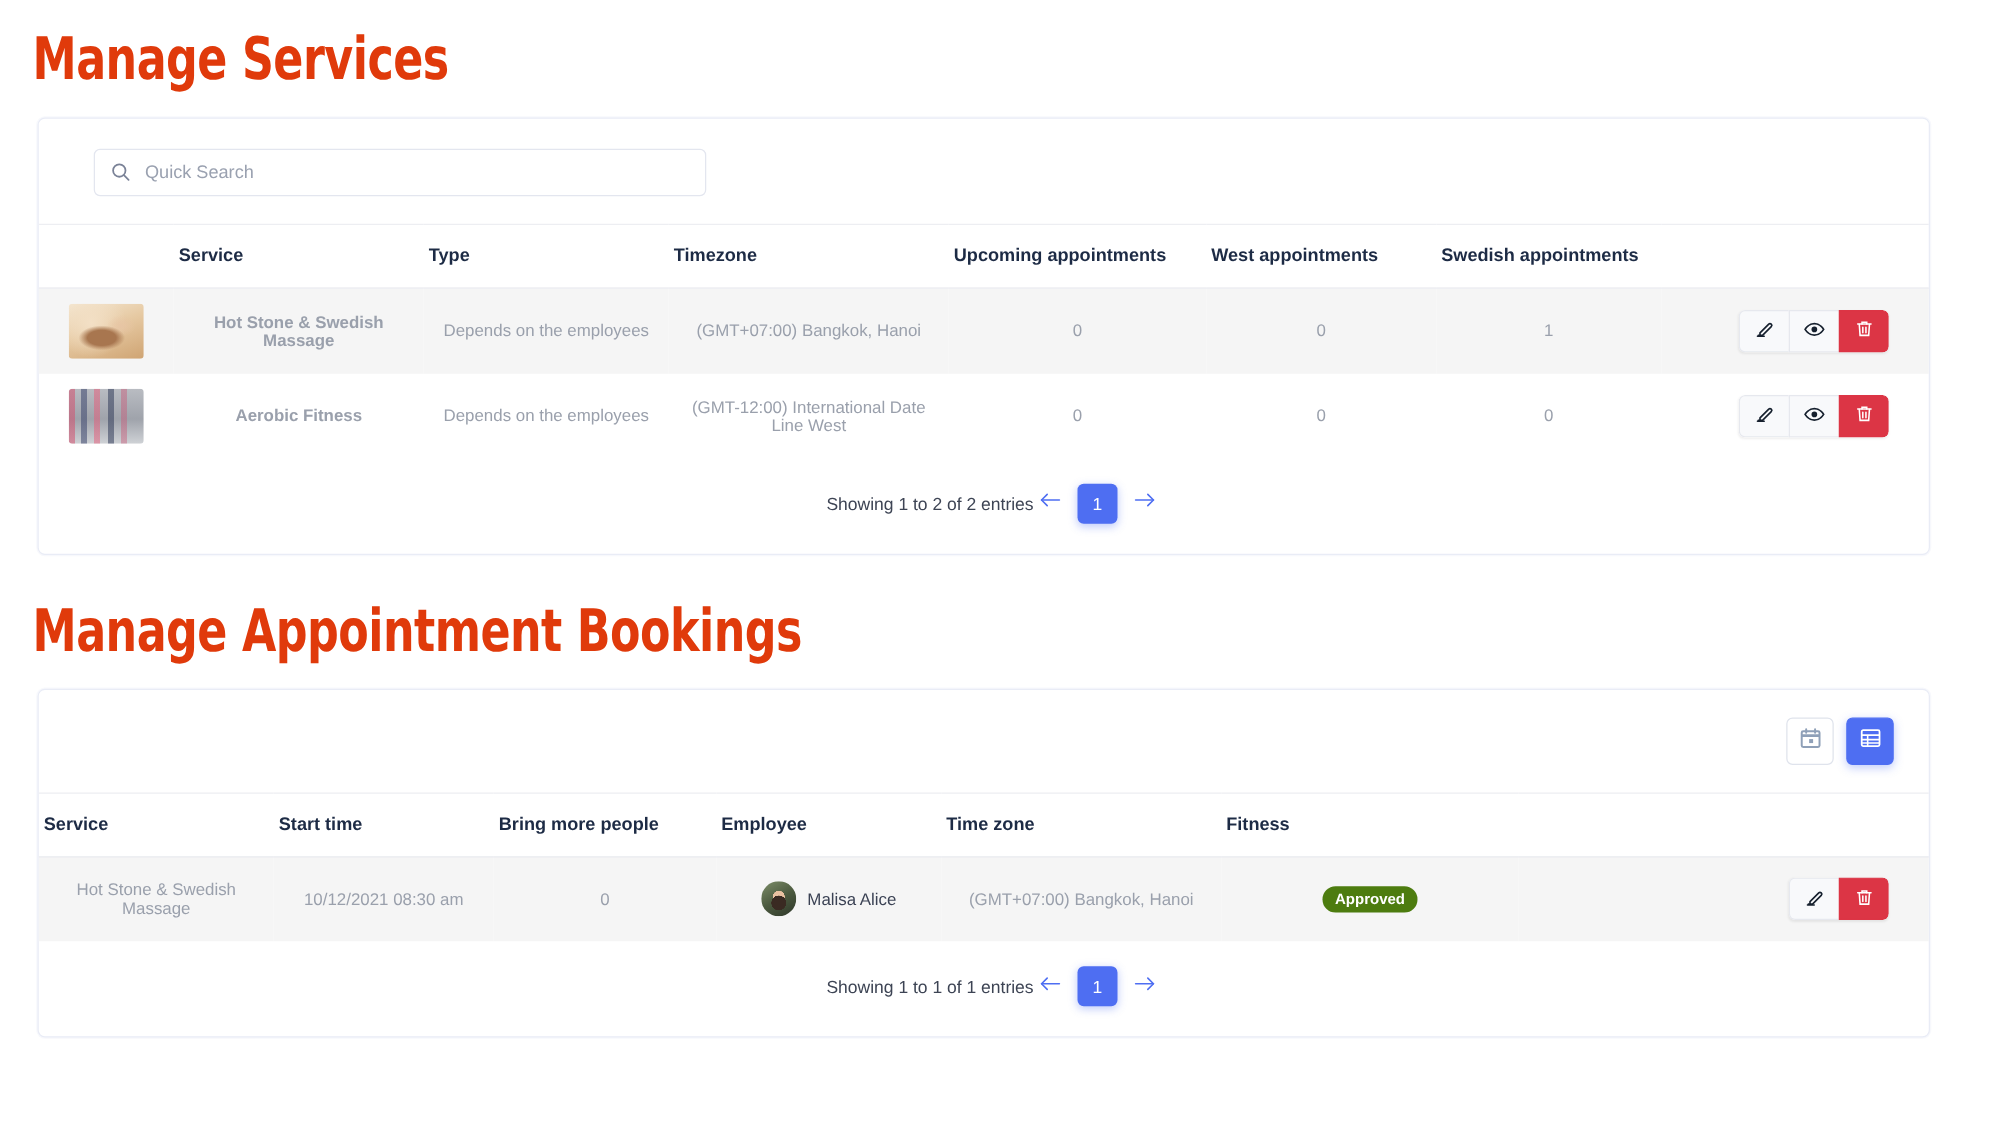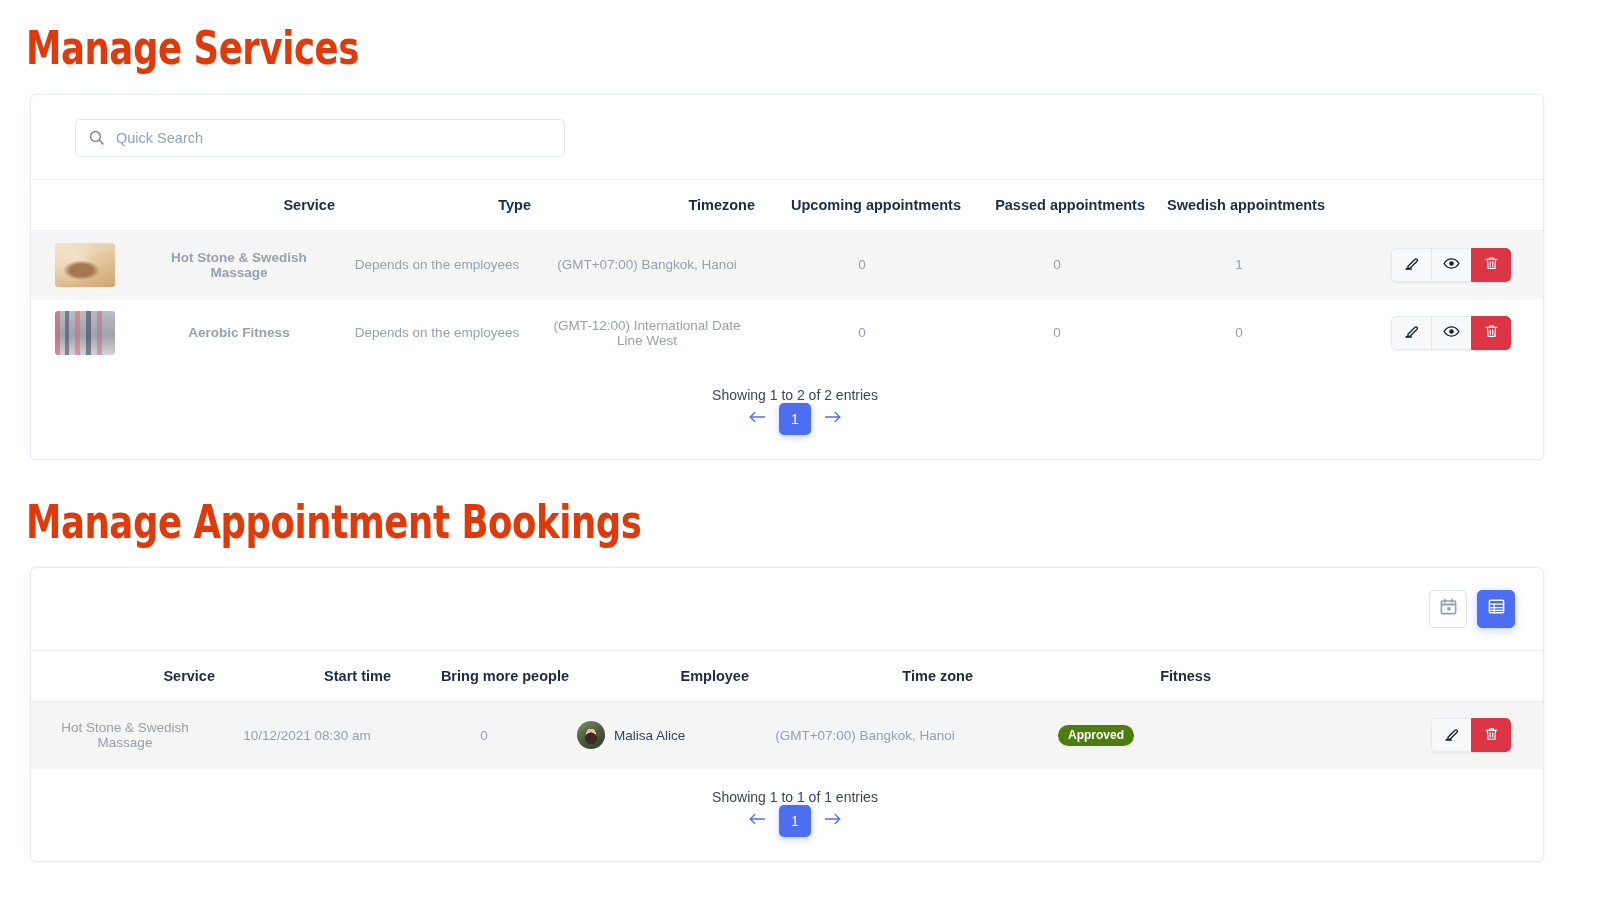--- a/index.html
+++ b/index.html
@@ -59,21 +59,21 @@
     width: 17px; height: 17px; pointer-events: none;
   }
 
   
   .tbl { width: 100%; border-collapse: collapse; table-layout: fixed; }
   .tbl thead th {
     font-size: 14.5px;
     font-weight: 700;
     color: #1d2b45;
     padding: 17px 4px 17px 4px;
-    text-align: right;
+    text-align: left;
     border-top: 1px solid #edeef2;
     border-bottom: 1px solid #edeef2;
     white-space: nowrap;
   }
   .tbl tbody td {
     font-size: 13.5px;
     color: #9aa0ac;
     text-align: center;
     padding: 0 4px;
     vertical-align: middle;
@@ -105,42 +105,41 @@
       linear-gradient(180deg, #b9bcc2 0%, #9fa3ab 55%, #cfd2d6 100%);
   }
   .avatar {
     width: 28px; height: 28px; border-radius: 50%;
     display: inline-block; vertical-align: middle; margin-right: 9px;
     background:
       radial-gradient(circle at 50% 62%, #3a2a22 0 26%, rgba(58,42,34,0) 27%),
       radial-gradient(circle at 50% 44%, #e8c0a0 0 22%, rgba(232,192,160,0) 23%),
       linear-gradient(150deg, #7e8f6a 0%, #4c5a3f 50%, #2e3729 100%);
   }
-  .emp-cell { display: flex; align-items: center; }
+  .emp-cell { display: flex; align-items: center; justify-content: center; }
   .emp-name { color: #3b4254; font-size: 13.5px; }
 
   
   .actions { display: flex; justify-content: flex-end; align-items: center; padding-right: 28px; }
   .btn-group { display: flex; border-radius: 5px; overflow: hidden;
                box-shadow: 0 1px 2px rgba(0,0,0,.07); }
   .abtn {
     width: 40px; height: 34px; display: flex; align-items: center; justify-content: center;
     background: #f8f9fb; border: 1px solid #e6e8ee; border-right: none; cursor: pointer;
   }
   .abtn:first-child { border-radius: 5px 0 0 5px; }
   .abtn.del {
     background: #dc3545; border-color: #dc3545; border-right: 1px solid #dc3545;
     border-radius: 0 5px 5px 0;
   }
 
   
   .tfoot {
-    display: flex; align-items: center; justify-content: space-between;
+    display: flex; align-items: center; justify-content: center;
     padding: 20px 28px 24px 44px;
-    flex-direction: column;
   }
   .showing { font-size: 14px; color: #3d4454; }
   .pager { display: flex; align-items: center; gap: 9px; }
   .pg-arrow {
     width: 26px; height: 26px; display: flex; align-items: center; justify-content: center;
     cursor: pointer;
   }
   .pg-num {
     min-width: 32px; height: 32px; padding: 0 8px;
     background: #4e6ef2; color: #fff; border-radius: 5px;
@@ -208,21 +207,21 @@
           <col style="width:180px">
           <col>
       </colgroup>
       <thead>
         <tr>
           <th></th>
           <th>Service</th>
           <th>Type</th>
           <th>Timezone</th>
           <th>Upcoming appointments</th>
-          <th>Passed appointments</th>
+          <th>West appointments</th>
           <th>Swedish appointments</th>
           <th></th>
         </tr>
       </thead>
       <tbody>
         <tr class="row-striped">
           <td>
             <span class="thumb thumb-massage"></span>
           </td>
           <td class="cell-strong">Hot Stone &amp; Swedish Massage</td>

